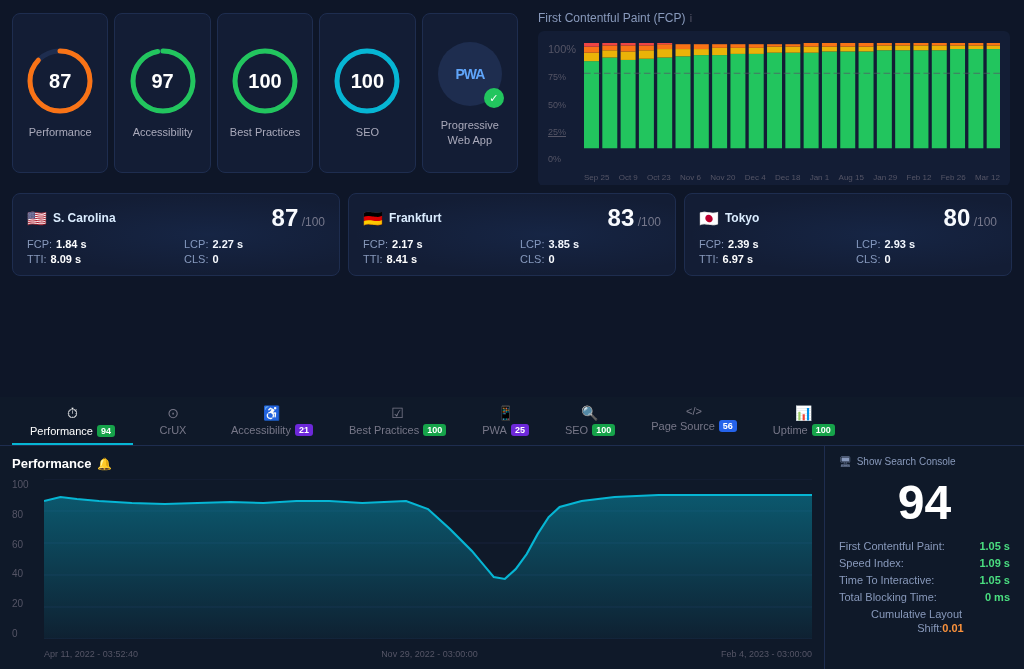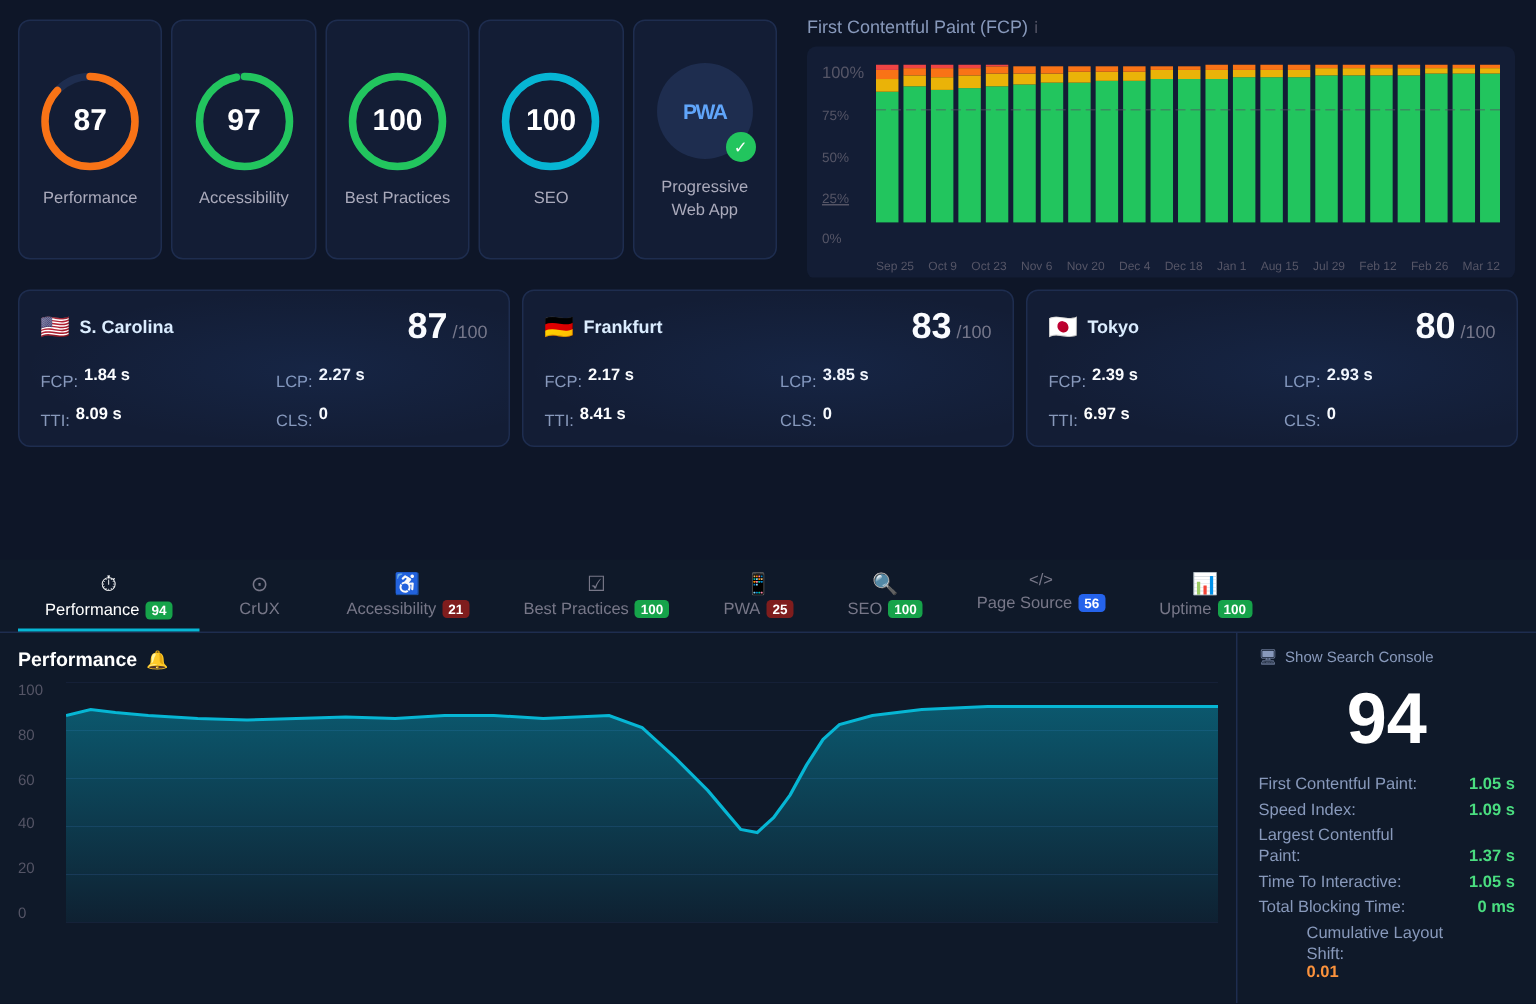--- a/index.html
+++ b/index.html
@@ -204,21 +204,21 @@
       color: #778;
     }
 
     .loc-metrics {
       display: grid;
       grid-template-columns: 1fr 1fr;
       gap: 3px 16px;
       font-size: 11px;
     }
 
-    .metric-key { color: #8899bb; margin-top: 11px; }
+    .metric-key { color: #8899bb; }
     .metric-val { color: #fff; font-weight: 700; }
     .metric-entry { display: flex; gap: 4px; align-items: center; }
 
     .flag { font-size: 16px; }
 
     
     .bottom-section {
       grid-column: 1 / 3;
       background: #0f1929;
       display: flex;
@@ -262,21 +262,21 @@
     }
 
     .badge {
       font-size: 9px;
       padding: 1px 4px;
       border-radius: 3px;
       font-weight: 700;
     }
 
     .badge-green { background: #16a34a; color: #fff; }
-    .badge-red { background: #7f1d1d; color: #fff; }
+    .badge-red { background: #6d28d9; color: #fff; }
     .badge-blue { background: #2563eb; color: #fff; }
 
     .bottom-content {
       display: flex;
       flex: 1;
       overflow: hidden;
     }
 
     .perf-chart-area {
       flex: 1;
@@ -555,21 +555,21 @@
         <div style="position:absolute; left:36px; right:0; bottom:0; display:flex; justify-content:space-between; font-size:8px; color:#556;">
           <span>Sep 25</span>
           <span>Oct 9</span>
           <span>Oct 23</span>
           <span>Nov 6</span>
           <span>Nov 20</span>
           <span>Dec 4</span>
           <span>Dec 18</span>
           <span>Jan 1</span>
           <span>Aug 15</span>
-          <span>Jul 29</span>
+          <span>Jan 29</span>
           <span>Feb 12</span>
           <span>Feb 26</span>
           <span>Mar 12</span>
         </div>
       </div>
     </div>
   </div>
 
   <div class="location-section">
     <div class="location-cards">
@@ -777,58 +777,56 @@
                   <stop offset="100%" stop-color="#06b6d4" stop-opacity="0.05"></stop>
                 </linearGradient>
               </defs>
 
               <path d="M 0,22 L 15,18 L 30,20 L 50,22 L 80,24 L 110,25 L 140,24 L 170,23 L 200,24 L 230,22 L 260,22 L 290,24 L 310,23 L 330,22 L 350,30 L 370,50 L 390,72 L 400,85 L 410,98 L 420,100 L 430,90 L 440,75 L 450,55 L 460,38 L 470,28 L 490,22 L 520,18 L 560,16 L 600,16 L 640,16 L 680,16 L 700,16" fill="none" stroke="#06b6d4" stroke-width="2"></path>
 
               <path d="M 0,22 L 15,18 L 30,20 L 50,22 L 80,24 L 110,25 L 140,24 L 170,23 L 200,24 L 230,22 L 260,22 L 290,24 L 310,23 L 330,22 L 350,30 L 370,50 L 390,72 L 400,85 L 410,98 L 420,100 L 430,90 L 440,75 L 450,55 L 460,38 L 470,28 L 490,22 L 520,18 L 560,16 L 600,16 L 640,16 L 680,16 L 700,16 L 700,160 L 0,160 Z" fill="url(#areaGrad)"></path>
             </svg>
           </div>
 
+          <div class="perf-x-labels">
+            <span>Apr 11, 2022 - 03:52:40</span>
+            <span>Nov 29, 2022 - 03:00:00</span>
+            <span>Feb 4, 2023 - 03:00:00</span>
+          </div>
         </div>
       </div>
 
       <div class="side-stats">
         <div class="show-console">
           <span>🖥</span>
           <span>Show Search Console</span>
         </div>
 
         <div class="score-big">94</div>
 
         <div>
           <div class="stat-row">
             <span class="stat-key">First Contentful Paint:</span>
             <span class="stat-val-green">1.05 s</span>
           </div>
           <div class="stat-row">
             <span class="stat-key">Speed Index:</span>
             <span class="stat-val-green">1.09 s</span>
           </div>
-          <div class="stat-row" style="flex-direction:column; align-items:flex-start; gap:2px;">
-            <span class="stat-key">Largest Contentful</span>
-            <div style="display:flex; justify-content:space-between; width:100%;">
-              <span class="stat-key">Paint:</span>
-              <span class="stat-val-green">1.37 s</span>
-            </div>
-          </div>
           <div class="stat-row">
             <span class="stat-key">Time To Interactive:</span>
             <span class="stat-val-green">1.05 s</span>
           </div>
           <div class="stat-row">
             <span class="stat-key">Total Blocking Time:</span>
             <span class="stat-val-green">0 ms</span>
           </div>
           <div class="stat-row" style="flex-direction:column; align-items:flex-start; gap:2px;margin-left:32px;">
             <span class="stat-key">Cumulative Layout</span>
-            <div style="display:flex; justify-content:flex-start; width:100%;flex-direction:column;">
+            <div style="display:flex; justify-content:center; width:100%;">
               <span class="stat-key">Shift:</span>
               <span class="stat-val-orange">0.01</span>
             </div>
           </div>
         </div>
       </div>
 
     </div>
   </div>
 

